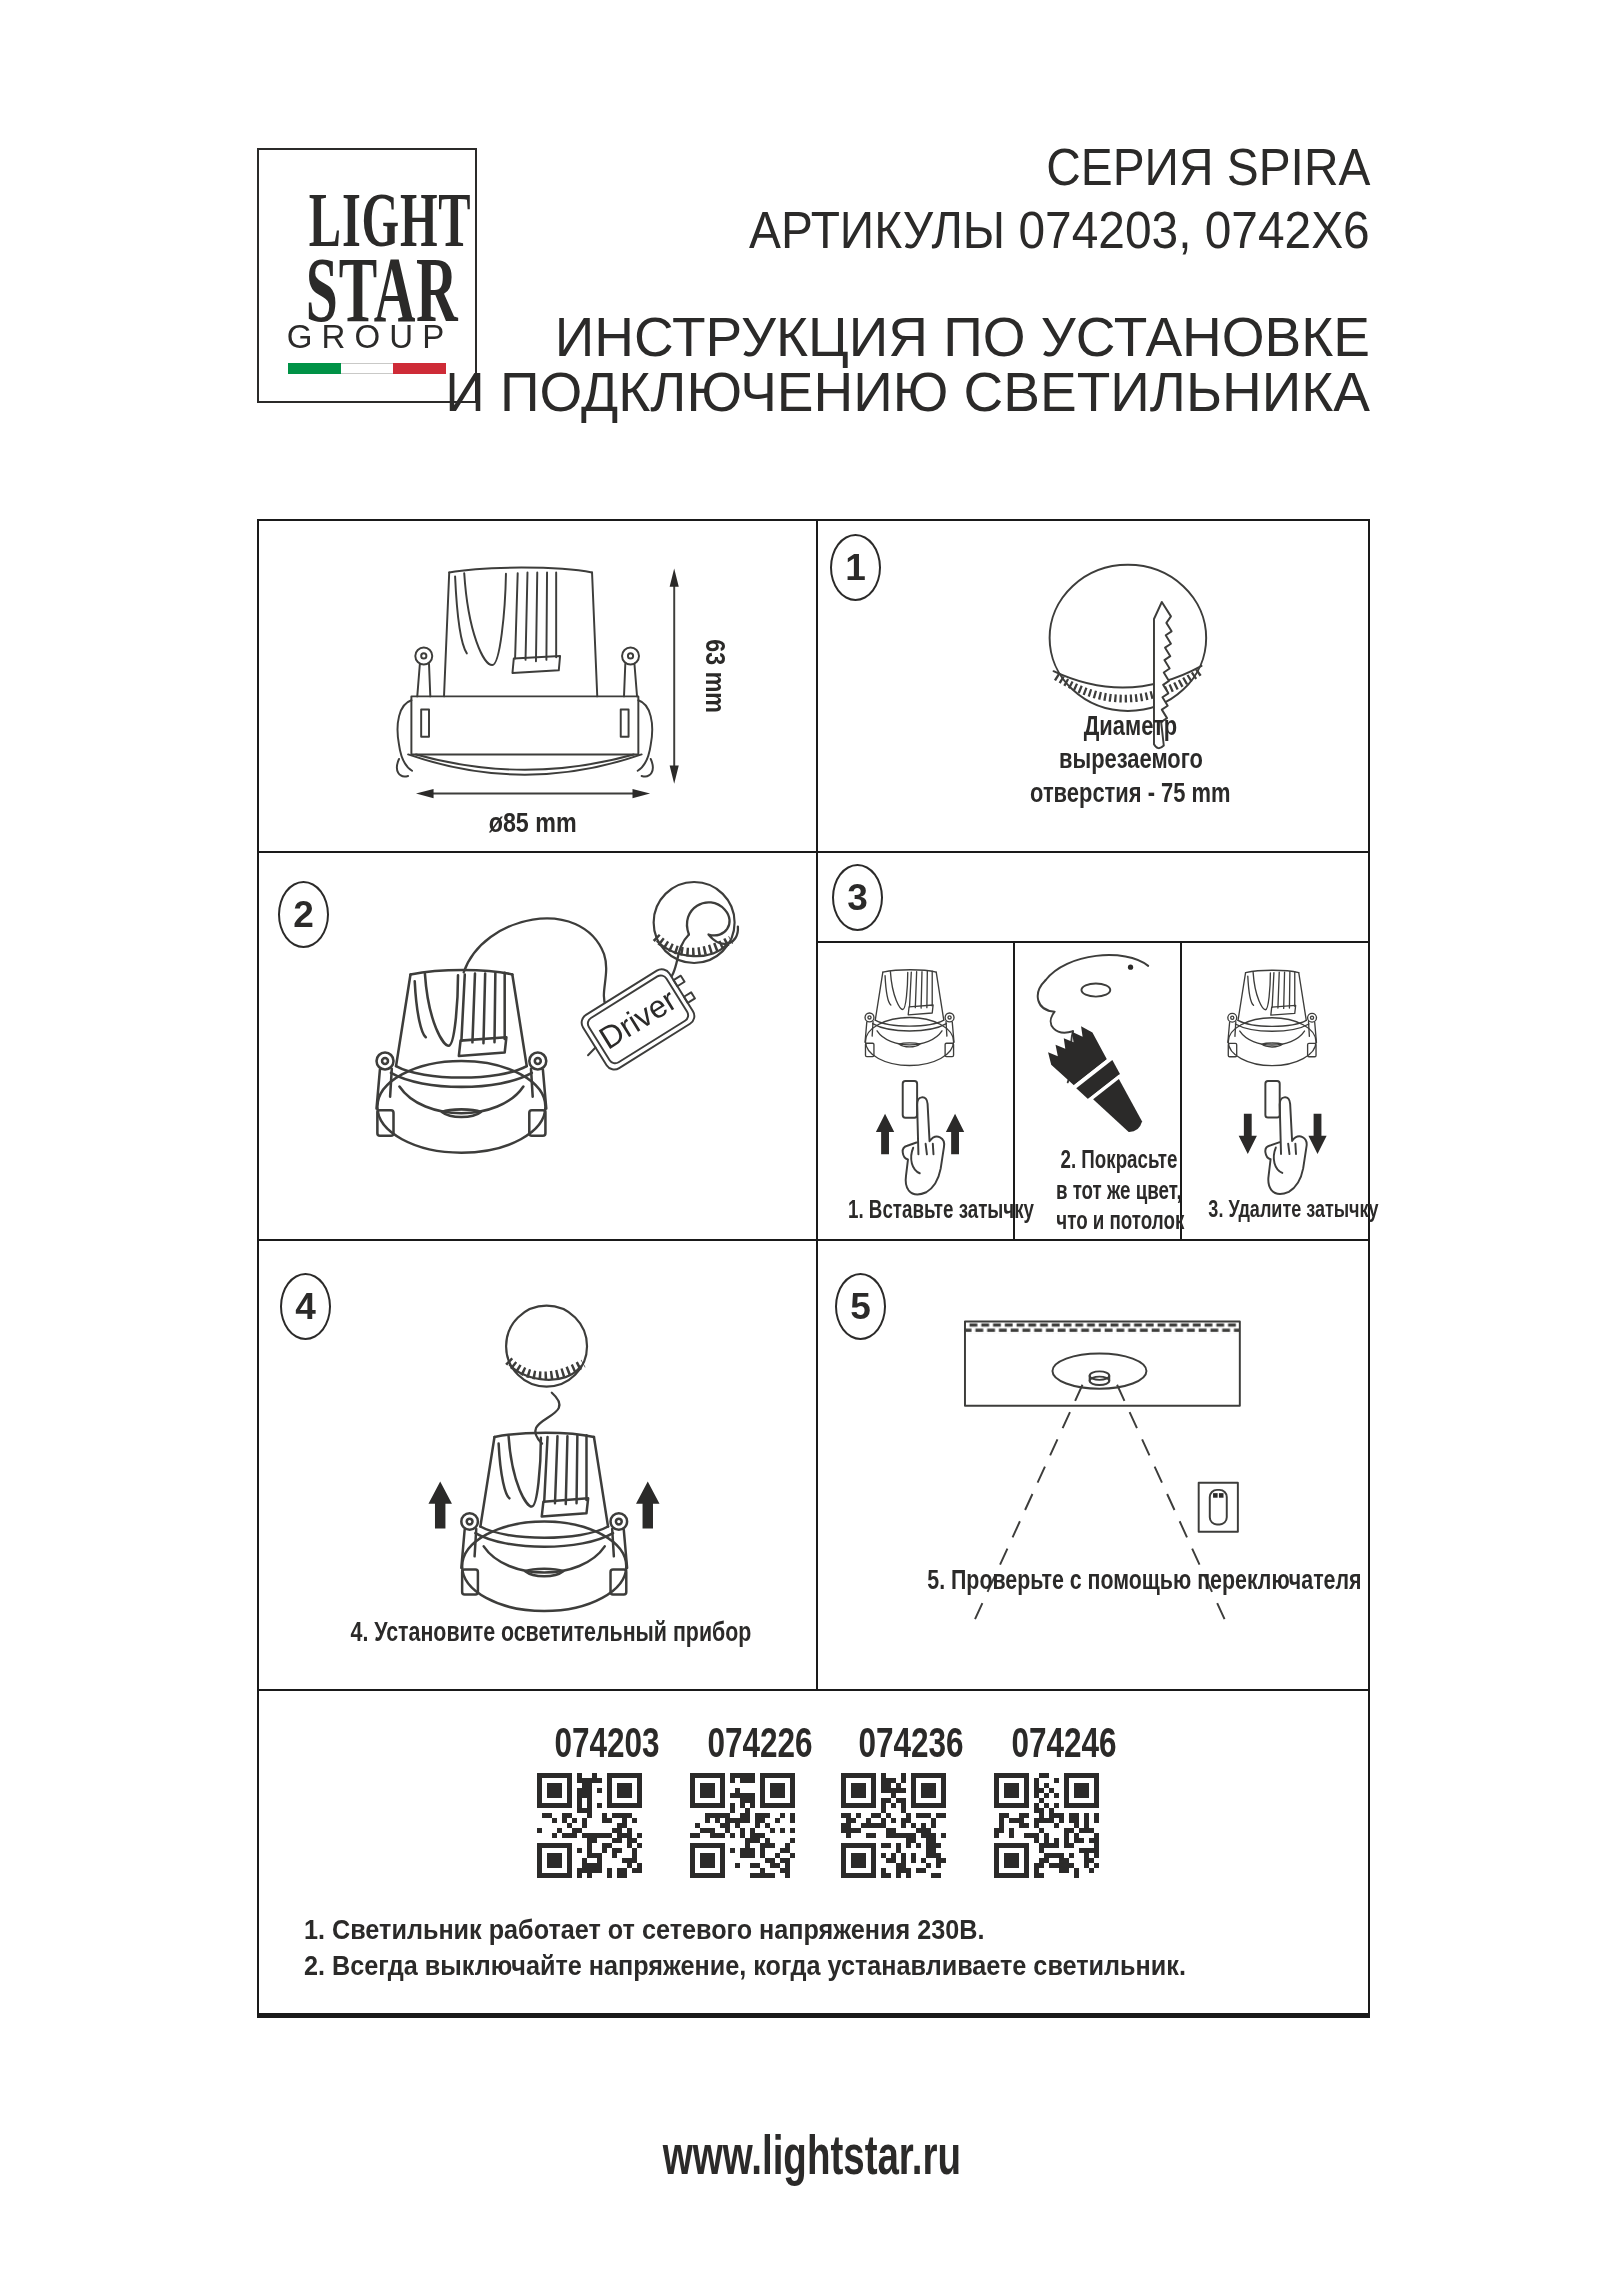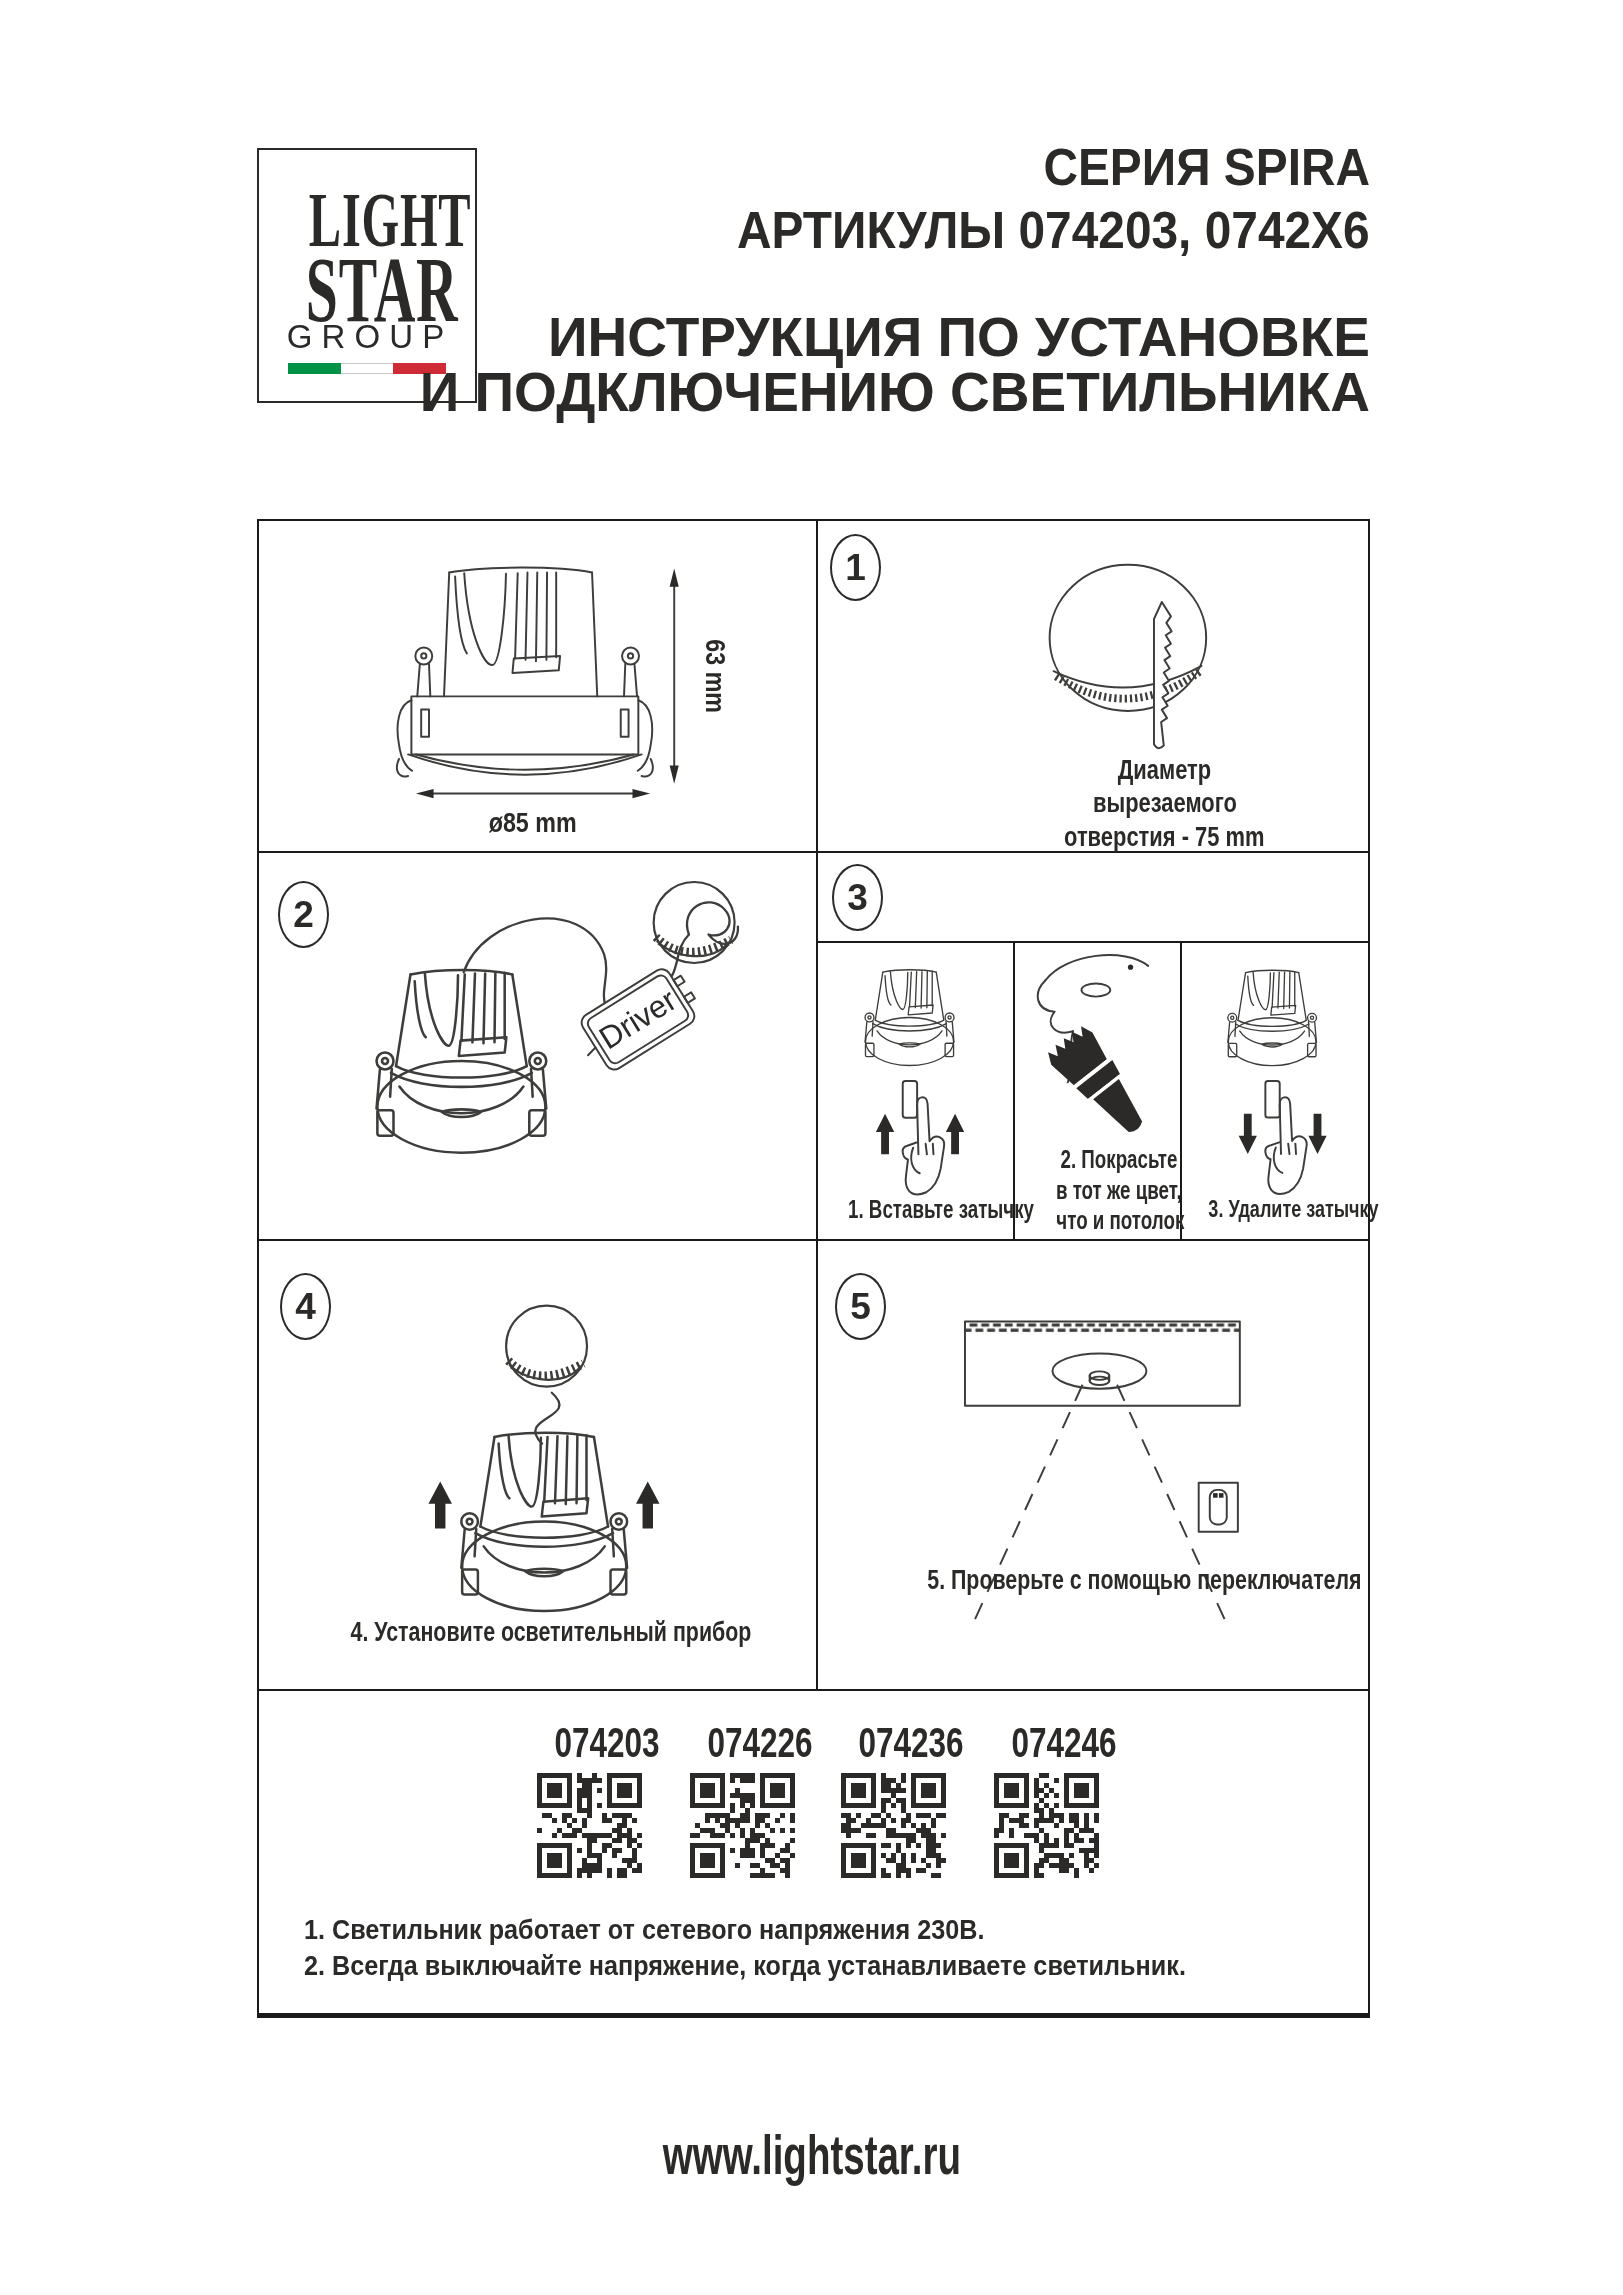--- a/index.html
+++ b/index.html
@@ -13,21 +13,21 @@
   .cnd { display:inline-block; white-space:nowrap; }
   .o-left  { transform-origin:0 50%; }
   .o-center{ transform-origin:50% 50%; }
   .o-right { transform-origin:100% 50%; }
   .sx70 { transform:scaleX(0.70); } .sx75 { transform:scaleX(0.75); }
   .sx78 { transform:scaleX(0.78); } .sx80 { transform:scaleX(0.80); } .sx92 { transform:scaleX(0.92); }
   .sx62 { transform:scaleX(0.62); }
   .center { text-align:center; }
 
   
-  .hline { position:absolute; right:253px; line-height:1; font-weight:bold; white-space:nowrap; }
+  .hline { position:absolute; right:253px; line-height:1; font-weight:normal; white-space:nowrap; }
 
   
   .logo-box { position:absolute; left:257px; top:148px; width:220px; height:255px;
               border:2px solid #2b2a29; text-align:center; }
   .logo-word { position:absolute; width:100%; line-height:1; font-family:"Liberation Serif", serif;
                font-weight:bold; letter-spacing:1.3px; }
   .logo-group { position:absolute; width:100%; line-height:1; font-weight:normal;
                 letter-spacing:9.1px; padding-left:6px; }
   .flag { position:absolute; left:29px; top:213px; width:158px; height:10.5px; display:flex; }
   .flag div { height:100%; }
@@ -167,21 +167,21 @@
   <span>1</span>
 </div>
 <svg class="abs" style="left:941px; top:542px;" width="379" height="287" viewBox="0 0 580 440">
   <ellipse class="ln" cx="286" cy="147" rx="120" ry="112"></ellipse>
   <path class="hatch" d="M176 206 Q286 278 397 198"></path>
   <path class="ln" d="M172 198 Q286 252 399 190"></path>
   <g>
     <path class="wh" d="M326 118 L338 92 L352 114 L345 124 l8 13 l-9 6 l8 13 l-9 6 l8 13 l-9 6 l8 13 l-9 6 l8 13 l-9 6 l8 13 l-9 6 l8 13 l-9 6 l8 13 l-9 6 L341 312 Q332 321 326 310 Z"></path>
   </g>
 </svg>
-<div class="cap center" style="left:975px; top:709px; width:379px; font-size:27.4px;margin-top:44px;">
+<div class="cap center" style="left:941px; top:709px; width:379px; font-size:27.4px;">
   <div><span class="cnd sx80 o-center">Диаметр</span></div>
   <div><span class="cnd sx80 o-center">вырезаемого</span></div>
   <div><span class="cnd sx80 o-center">отверстия - 75 mm</span></div>
 </div>
 
 <div class="badge" style="left:278px; top:881px;">
   <span>2</span>
 </div>
 <svg class="abs" style="left:307px; top:869px;" width="457" height="366" viewBox="0 0 700 560">
   <use href="#fx34" transform="translate(100 143) scale(1.30)"></use>

